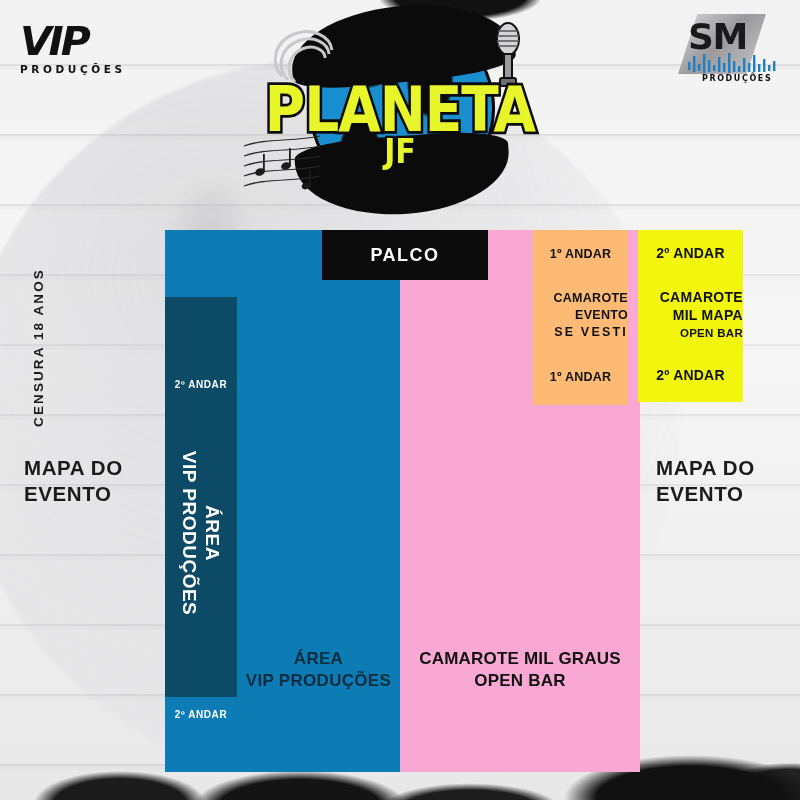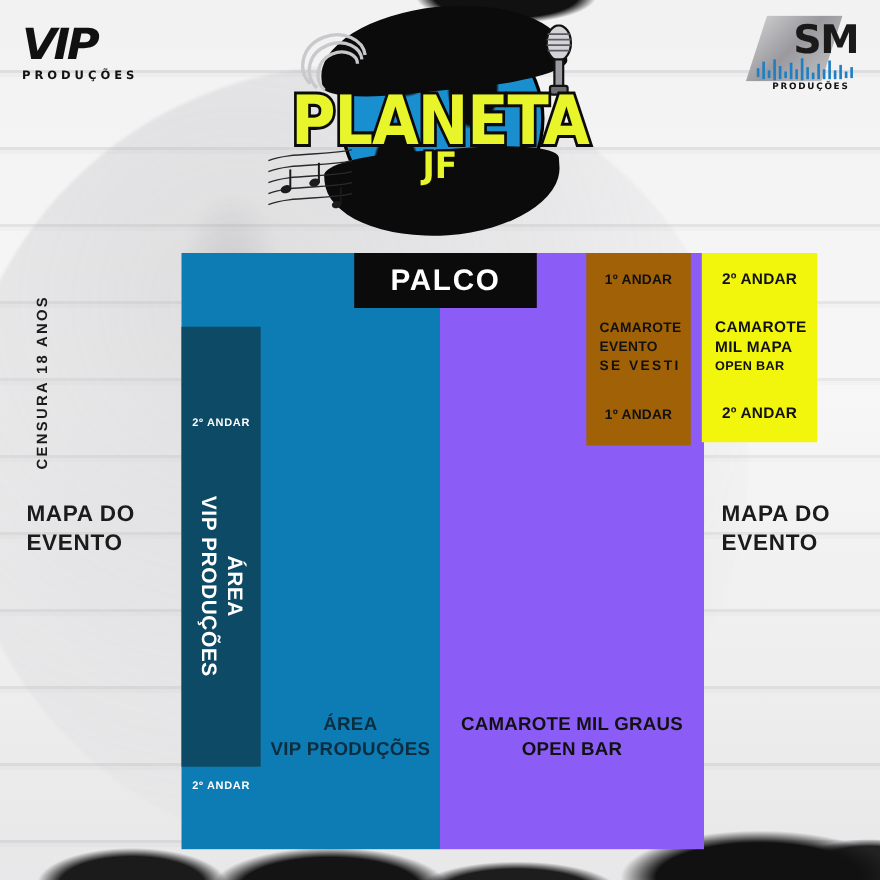--- a/index.html
+++ b/index.html
@@ -61,21 +61,21 @@
   #vip-logo .vip-word{
     font-size:39px; font-weight:900; letter-spacing:-3px; color:#111;
     font-family:"DejaVu Sans", sans-serif; line-height:40px; font-style:italic;
     transform:scaleX(1.05); transform-origin:left center;
   }
   #vip-logo .vip-sub{
     font-size:10.5px; font-weight:700; letter-spacing:3.6px; color:#111;
     margin-top:1px; font-family:"DejaVu Sans", sans-serif;
   }
 
-  #sm-logo{ position:absolute; right:18px; top:12px; width:110px; height:78px;text-align:right; }
+  #sm-logo{ position:absolute; right:18px; top:12px; width:110px; height:78px; }
   #sm-logo .sm-diamond{
     position:absolute; left:6px; top:2px; width:88px; height:60px;
     background:linear-gradient(135deg,#d8d8da 0%, #9a9a9e 48%, #c9c9cc 100%);
     clip-path:polygon(22% 0%, 100% 0%, 78% 100%, 0% 100%);
   }
   #sm-logo .sm-word{
     position:absolute; left:16px; top:4px; width:92px;
     font-size:36px; font-weight:900; letter-spacing:-1.5px; color:#1a1a1a;
     font-family:"DejaVu Sans", sans-serif; line-height:42px;
   }
@@ -178,61 +178,61 @@
     letter-spacing:.5px; line-height:23px;
   }
   #vip-bottom-label{
     position:absolute; left:72px; top:418px; width:163px; text-align:center;
     font-size:17px; font-weight:900; color:#0b2d3f; line-height:22px;
     letter-spacing:.3px;
   }
 
   #zone-camarote-main{
     position:absolute; left:235px; top:0; width:240px; height:542px;
-    background:#8b5cf6;
+    background:#f9a8d4;
   }
   #camarote-bottom-label{
     position:absolute; left:0; top:418px; width:240px; text-align:center;
     font-size:17px; font-weight:900; color:#111; line-height:22px;
     letter-spacing:.2px;
   }
 
   #zone-premium{
     position:absolute; left:368px; top:0; width:95px; height:175px;
-    background:#a16207;
+    background:#fdba74;
   }
   #zone-milgraus{
     position:absolute; left:473px; top:0; width:105px; height:172px;
     background:#f2f60d;
   }
   .box-floor{
     position:absolute; left:0; width:100%; text-align:center;
     font-size:12.5px; font-weight:900; color:#111; letter-spacing:.2px;
   }
   .box-body{
-    position:absolute; left:12px; width:100%; text-align:left;
+    position:absolute; left:0; width:100%; text-align:right;
     font-size:12.5px; font-weight:900; color:#111; line-height:17px;
     letter-spacing:.3px;
   }
   #premium-floor-top{ top:17px; }
   #premium-body{ top:60px; }
   #premium-line3{ letter-spacing:2.2px; }
   #premium-floor-bottom{ top:140px; }
   #milgraus-floor-top{ top:15px; font-size:14px; }
   #milgraus-body{ top:58px; font-size:14px; line-height:18px; }
   #milgraus-openbar{ font-size:11.5px; letter-spacing:.3px; }
   #milgraus-floor-bottom{ top:137px; font-size:14px; }
 
   #zone-palco{
     position:absolute; left:157px; top:0; width:166px; height:50px;
     background:#0b0b0b;
     display:flex; align-items:center; justify-content:center;
   }
   #palco-label{
-    font-size:27px; font-weight:900; color:#fff; letter-spacing:1.5px;
+    font-size:18px; font-weight:900; color:#fff; letter-spacing:1.5px;
   }
 </style>
 </head>
 <body>
 
 <div id="bg-texture"></div>
 <div id="bg-globe"></div>
 <div id="bg-globe-landmass"></div>
 <div id="bg-topsplash"></div>
 <div id="bg-crowd"></div>

